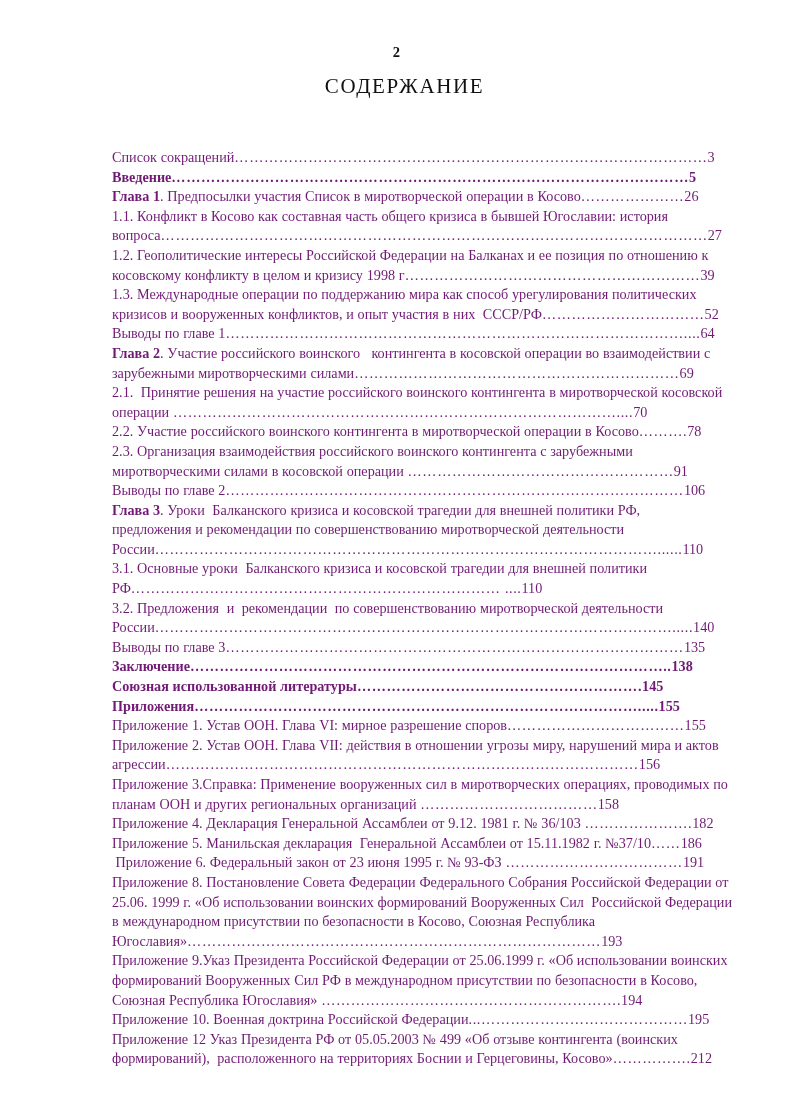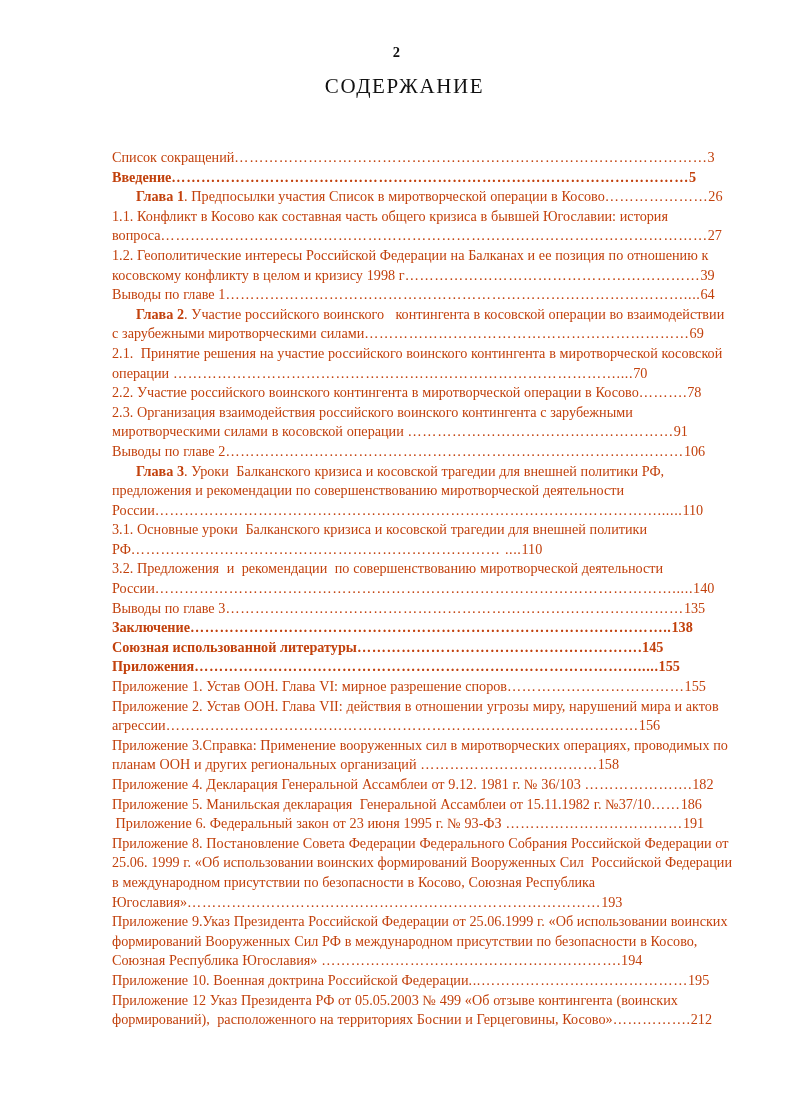--- a/index.html
+++ b/index.html
@@ -55,30 +55,29 @@
     width: 622px;
   }
 
   .toc-entry {
     font-size: 14.2px;
     line-height: 19.6px;
     text-align: left;
     margin: 0;
     padding: 0;
     word-spacing: 0.2px;
-    color: #c2410c;
+    color: #701a75;
   }
 
   .toc-entry.bold {
     font-weight: 700;
   }
 
   .toc-entry .lead-label {
     font-weight: 700;
-    margin-left: 24px;
   }
 
   .entry-text {
     white-space: pre-wrap;
   }
 
   .dots {
     letter-spacing: 0.6px;
   }
 
@@ -94,20 +93,21 @@
   <div class="folio">2</div>
 
   <div class="doc-title">СОДЕРЖАНИЕ</div>
 
   <div class="toc">
       <p class="toc-entry"><span class="entry-text">Список сокращений</span><span class="dots">……………………………………………………………………………………</span><span class="pageno">3</span></p>
       <p class="toc-entry bold"><span class="entry-text">Введение</span><span class="dots">……………………………………………………………………………………………</span><span class="pageno">5</span></p>
       <p class="toc-entry"><span class="lead-label">Глава 1</span><span class="entry-text">. Предпосылки участия Список в миротворческой операции в Косово</span><span class="dots">…………………</span><span class="pageno">26</span></p>
       <p class="toc-entry"><span class="entry-text">1.1. Конфликт в Косово как составная часть общего кризиса в бывшей Югославии: история вопроса</span><span class="dots">…………………………………………………………………………………………………</span><span class="pageno">27</span></p>
       <p class="toc-entry"><span class="entry-text">1.2. Геополитические интересы Российской Федерации на Балканах и ее позиция по отношению к косовскому конфликту в целом и кризису 1998 г</span><span class="dots">……………………………………………………</span><span class="pageno">39</span></p>
+      <p class="toc-entry"><span class="entry-text">1.3. Международные операции по поддержанию мира как способ урегулирования политических кризисов и вооруженных конфликтов, и опыт участия в них  СССР/РФ</span><span class="dots">……………………………</span><span class="pageno">52</span></p>
       <p class="toc-entry"><span class="entry-text">Выводы по главе 1</span><span class="dots">…………………………………………………………………………………....</span><span class="pageno">64</span></p>
       <p class="toc-entry"><span class="lead-label">Глава 2</span><span class="entry-text">. Участие российского воинского   контингента в косовской операции во взаимодействии с зарубежными миротворческими силами</span><span class="dots">…………………………………………………………</span><span class="pageno">69</span></p>
       <p class="toc-entry"><span class="entry-text">2.1.  Принятие решения на участие российского воинского контингента в миротворческой косовской операции </span><span class="dots">………………………………………………………………………………....</span><span class="pageno">70</span></p>
       <p class="toc-entry"><span class="entry-text">2.2. Участие российского воинского контингента в миротворческой операции в Косово</span><span class="dots">……….</span><span class="pageno">78</span></p>
       <p class="toc-entry"><span class="entry-text">2.3. Организация взаимодействия российского воинского контингента с зарубежными миротворческими силами в косовской операции </span><span class="dots">………………………………………………</span><span class="pageno">91</span></p>
       <p class="toc-entry"><span class="entry-text">Выводы по главе 2</span><span class="dots">…………………………………………………………………………………</span><span class="pageno">106</span></p>
       <p class="toc-entry"><span class="lead-label">Глава 3</span><span class="entry-text">. Уроки  Балканского кризиса и косовской трагедии для внешней политики РФ,</span></p>
       <p class="toc-entry"><span class="entry-text">предложения и рекомендации по совершенствованию миротворческой деятельности России</span><span class="dots">…………………………………………………………………………………………......</span><span class="pageno">110</span></p>
       <p class="toc-entry"><span class="entry-text">3.1. Основные уроки  Балканского кризиса и косовской трагедии для внешней политики РФ</span><span class="dots">………………………………………………………………… ....</span><span class="pageno">110</span></p>
       <p class="toc-entry"><span class="entry-text">3.2. Предложения  и  рекомендации  по совершенствованию миротворческой деятельности России</span><span class="dots">…………………………………………………………………………………………….....</span><span class="pageno">140</span></p>

